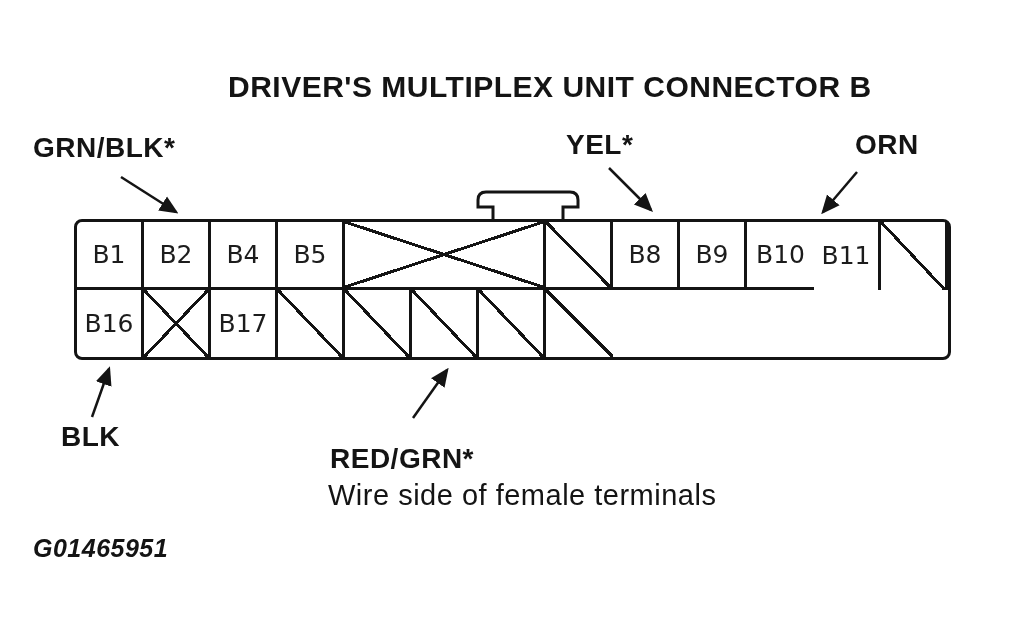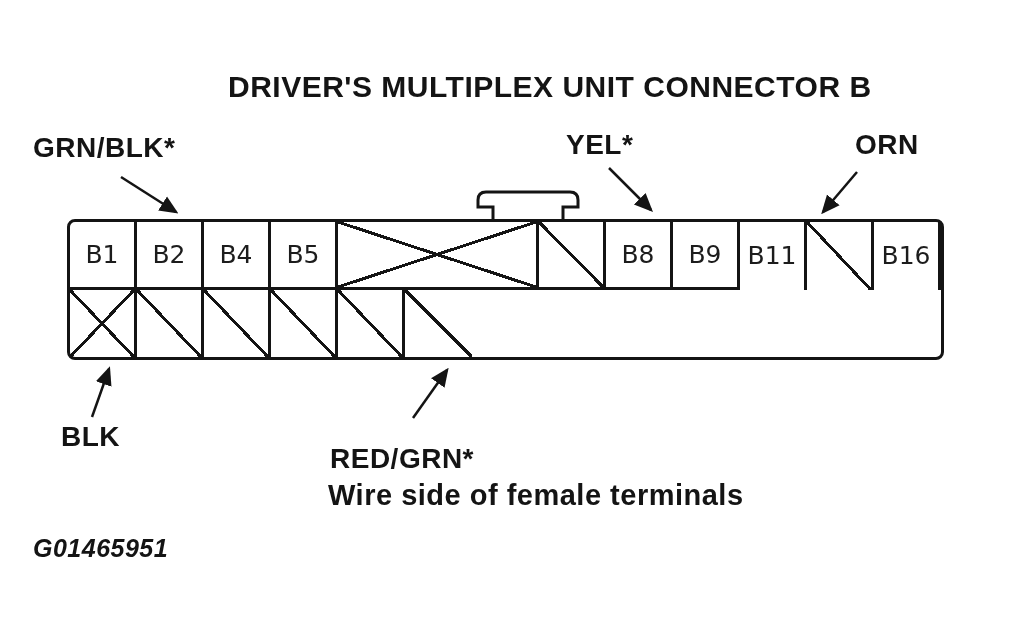--- a/index.html
+++ b/index.html
@@ -35,36 +35,36 @@
   .lbl-grnblk { left: 33px;  top: 132px; }
   .lbl-yel    { left: 566px; top: 129px; }
   .lbl-orn    { left: 823px; top: 129px; margin-left: 32px; }
   .lbl-blk    { left: 61px;  top: 421px; text-align: center; }
   .lbl-redgrn { left: 330px; top: 427px; margin-top: 16px; }
   .caption {
     position: absolute;
     left: 328px;
     top: 479px;
     font-size: 29px;
-    font-weight: 700;
+    font-weight: 400;
     letter-spacing: 0.5px;
     white-space: nowrap;
   }
   .figure-id {
     position: absolute;
     left: 33px;
     top: 534px;
     font-size: 25px;
     font-weight: 600;
     letter-spacing: 0.5px;
     font-style: italic;
   }
   .connector {
     position: absolute;
-    left: 67px;
+    left: 74px;
     top: 219px;
     width: 877px;
     height: 141px;
     box-sizing: border-box;
     border: 3px solid #141414;
     border-radius: 8px;
     display: grid;
     grid-template-columns: repeat(13, 1fr);
     grid-template-rows: 1fr 1fr;
     background: #ffffff;
@@ -123,25 +123,27 @@
   <div class="connector">
 
     <div class="cell r1">B1</div>
     <div class="cell r1">B2</div>
     <div class="cell r1">B4</div>
     <div class="cell r1">B5</div>
     <div class="cell r1 span3 xcell"></div>
     <div class="cell r1 slash"></div>
     <div class="cell r1">B8</div>
     <div class="cell r1">B9</div>
+    <div class="cell r1 lastcol">B10</div>
 
     <div class="cell">B11</div>
     <div class="cell slash"></div>
     <div class="cell">B16</div>
     <div class="cell xcell"></div>
+    <div class="cell">B17</div>
     <div class="cell slash"></div>
     <div class="cell slash"></div>
     <div class="cell slash"></div>
     <div class="cell slash"></div>
     <div class="cell slash lastcol"></div>
   </div>
 
   <div class="caption">Wire side of female terminals</div>
   <div class="figure-id">G01465951</div>
 

